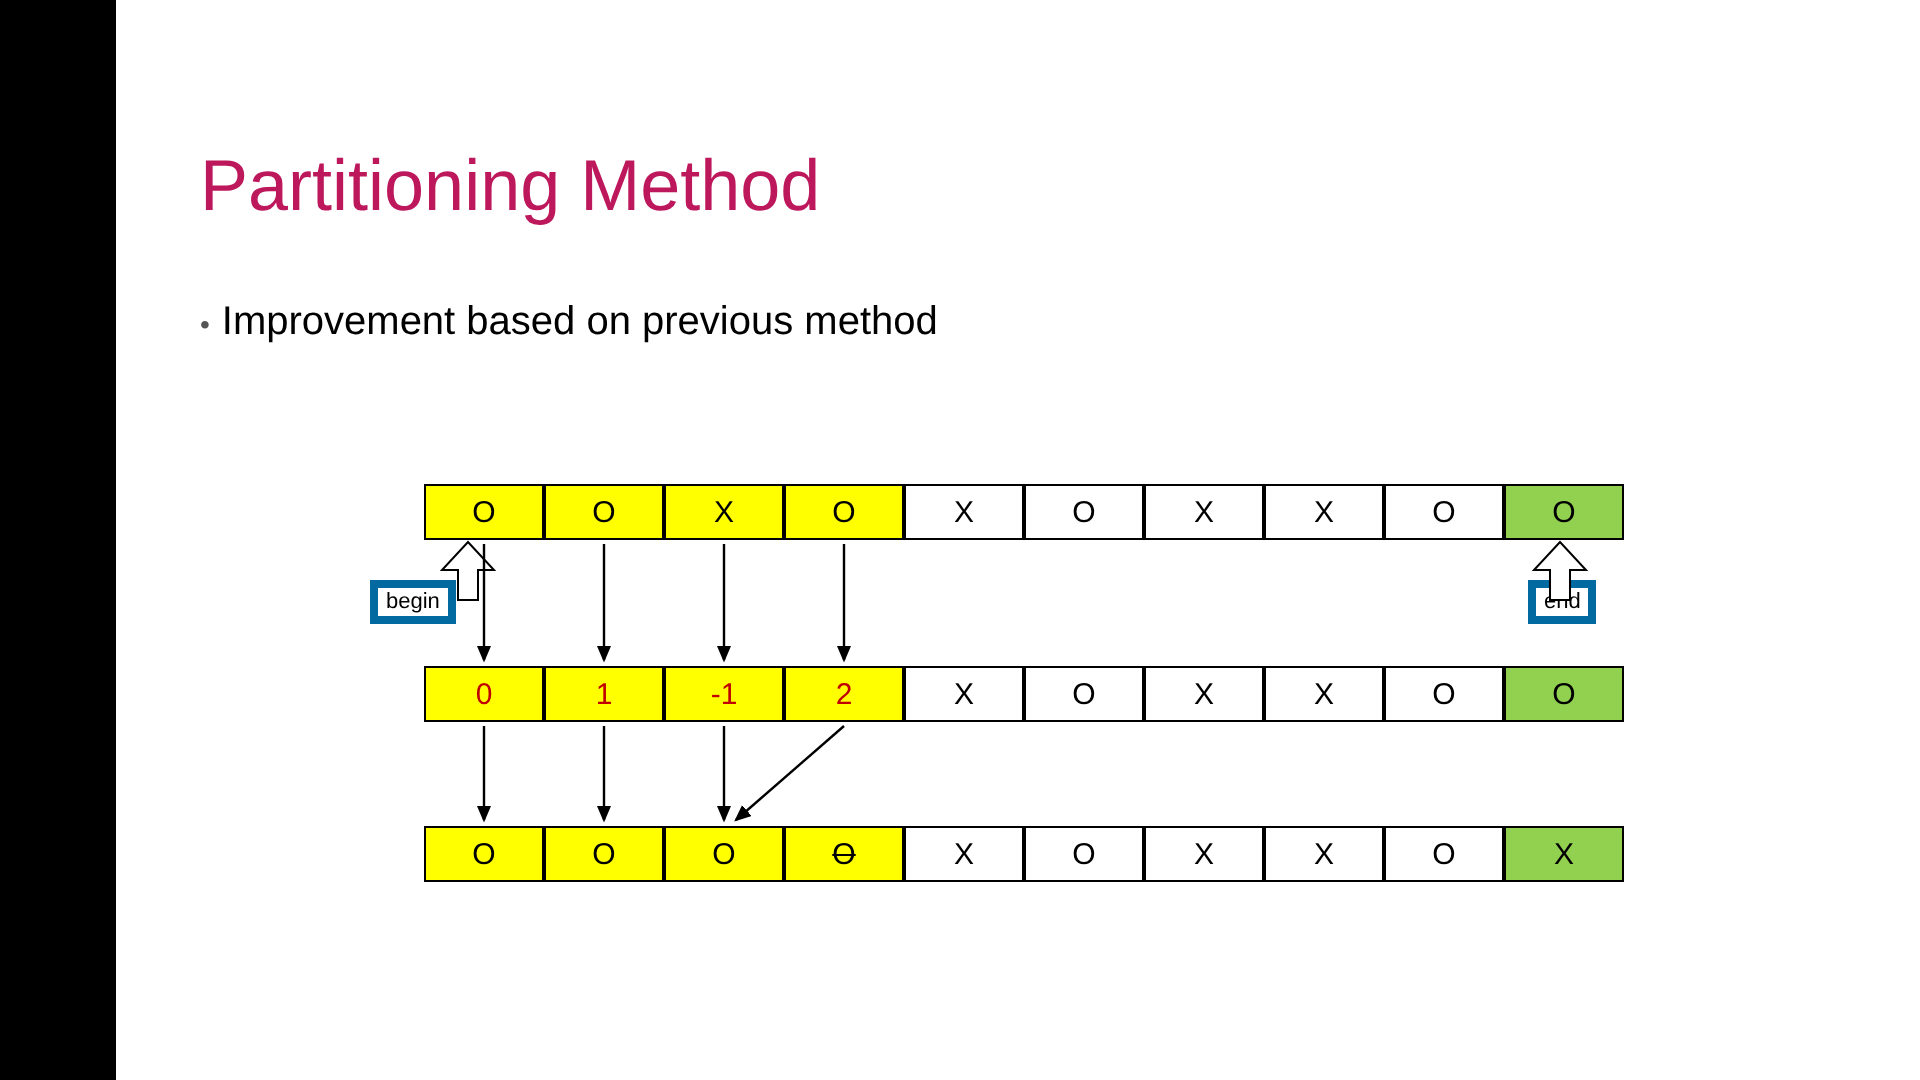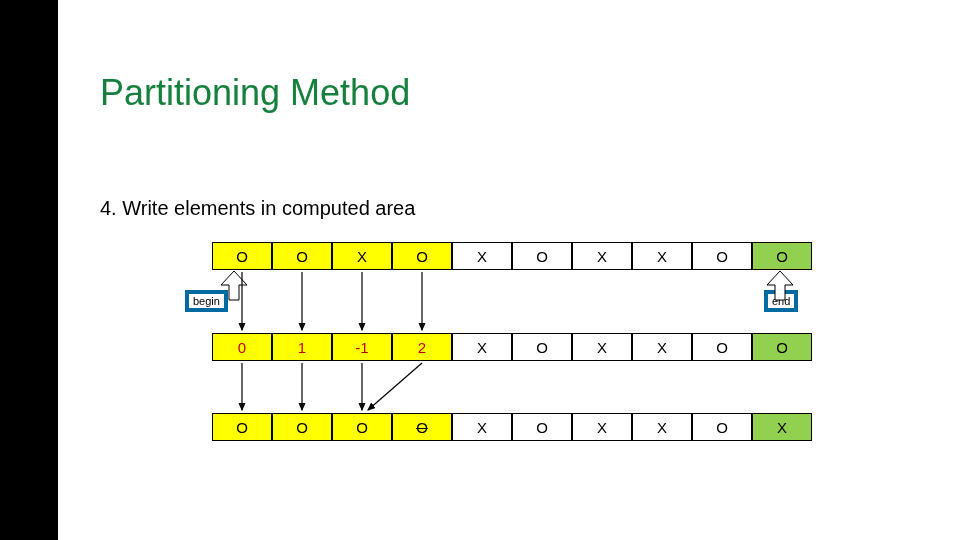--- a/index.html
+++ b/index.html
@@ -1,18 +1,18 @@
 <!DOCTYPE html>
 <html><head>
 <meta charset="utf-8">
 <style>
   html,body{margin:0;padding:0;font-family:Arial,Helvetica,sans-serif;background:#fff}
   .stage{position:relative;width:960px;height:540px;background:#fff;overflow:hidden}
   .sidebar{position:absolute;left:0;top:0;width:58px;height:540px;background:#000}
-  .title{position:absolute;left:100px;top:72px;font-size:36px;letter-spacing:0;color:#15803d}
+  .title{position:absolute;left:100px;top:72px;font-size:36px;letter-spacing:0;color:#be185d}
   .bullet{position:absolute;left:100px;top:150px;font-size:20px;color:#000}
   .bullet-dot{font-size:14px;padding-right:6px;color:#555;vertical-align:middle}
   .steptxt{position:absolute;left:100px;top:197px;font-size:20px;color:#000}
   .row{position:absolute;display:flex}
   .cell{width:60px;height:28px;border:1px solid #000;box-sizing:border-box;display:flex;align-items:center;justify-content:center;font-size:15px;font-weight:400}
   .yellow{background:#ffff00}
   .green{background:#92d050}
   .red{color:#c00000;font-weight:400}
   .strike{text-decoration:line-through}
   .row1{left:212px;top:242px}
@@ -22,22 +22,24 @@
   .svglayer{position:absolute;left:0;top:0;width:960px;height:540px;pointer-events:none}
 </style>
 </head>
 <body>
 
 <div class="stage">
   <div class="sidebar"></div>
 
   <div class="title">Partitioning Method</div>
 
+  <div class="bullet">
+    <span class="bullet-dot">•</span><span>Improvement based on previous method</span>
+  </div>
 
-  <div class="steptxt">4. Write elements in computed area</div>
 
   <div class="row row1">
       <div class="cell yellow">O</div>
       <div class="cell yellow">O</div>
       <div class="cell yellow">X</div>
       <div class="cell yellow">O</div>
       <div class="cell ">X</div>
       <div class="cell ">O</div>
       <div class="cell ">X</div>
       <div class="cell ">X</div>

